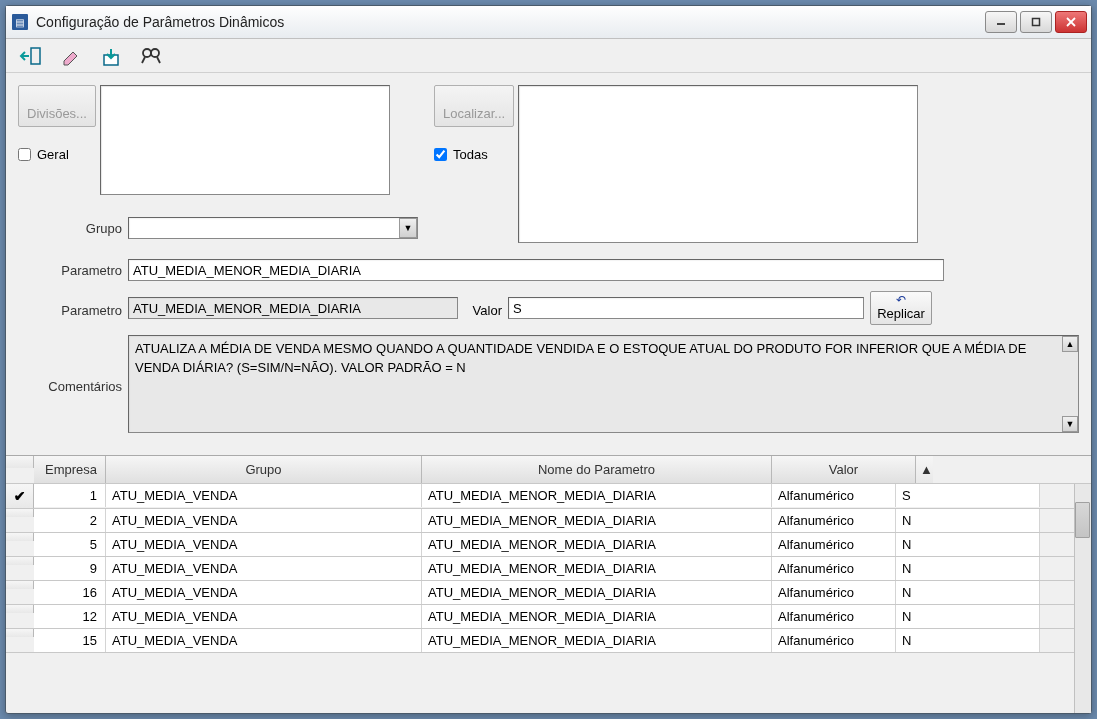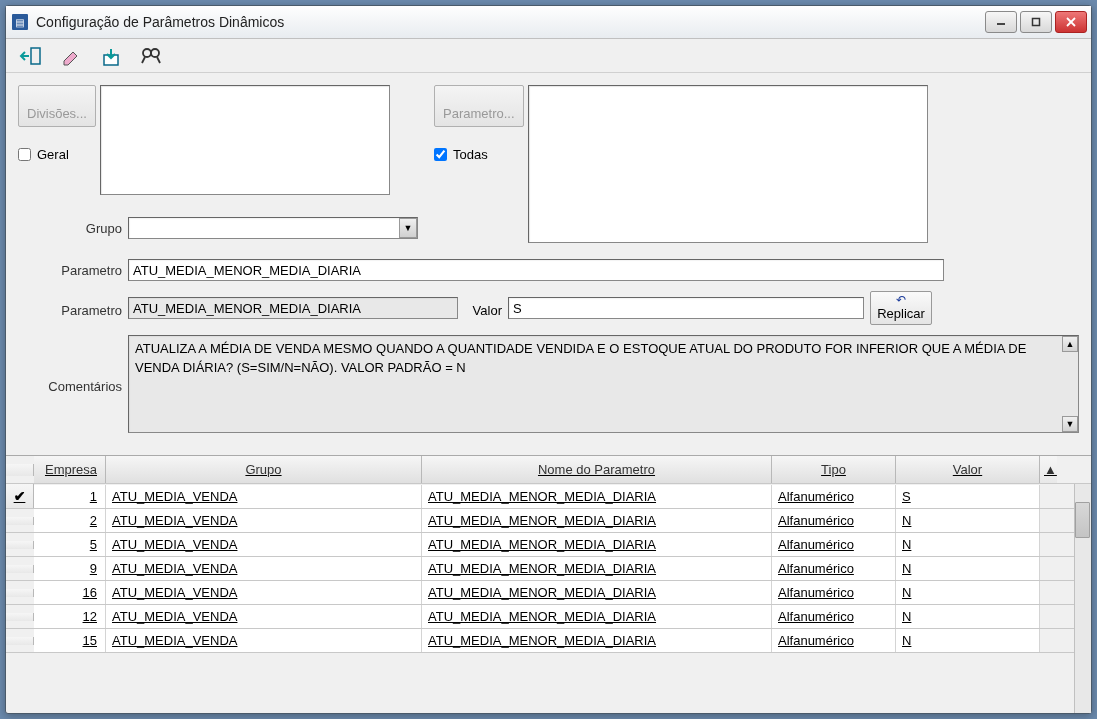--- a/index.html
+++ b/index.html
@@ -201,22 +201,21 @@
     .grid {
       border-top: 1px solid #aaa;
       flex: 1;
       overflow: hidden;
       display: flex;
       flex-direction: column;
     }
     .grid-header, .grid-row {
       display: flex;
       border-bottom: 1px solid #c8c8c8;
-      align-items: center;
-      text-decoration: underline;
+      align-items: flex-start;
     }
     .grid-header .cell {
       background: linear-gradient(#f6f6f6, #e0e0e0);
       border-right: 1px solid #b8b8b8;
       text-align: center;
       font-weight: normal;
       padding: 6px 4px;
       color: #333;
     }
     .grid-row .cell {
@@ -311,21 +310,21 @@
           <div class="label">Grupo</div>
           <div class="combo-wrap">
             <input class="combo" style="width: 290px;" value="">
             <div class="combo-btn">▼</div>
           </div>
         </div>
       </div>
 
       <div class="top-right">
         <div style="display:flex; flex-direction:column;">
-          <button class="btn-disabled" disabled="">Parametro...</button>
+          <button class="btn-disabled" disabled="">Localizar...</button>
           <label class="checkbox-row">
             <input type="checkbox" checked="" style="">
             <span>Todas</span>
           </label>
         </div>
         <div class="listbox right-list"></div>
       </div>
     </div>
 
     <div class="form-row">
@@ -353,21 +352,20 @@
       </div>
     </div>
   </div>
 
   <div class="grid">
     <div class="grid-header">
       <div class="cell indicator"></div>
       <div class="cell empresa">Empresa</div>
       <div class="cell grupo">Grupo</div>
       <div class="cell parametro">Nome do Parametro</div>
-      <div class="cell tipo">Tipo</div>
       <div class="cell valor">Valor</div>
       <div class="cell last">▲</div>
     </div>
     <div class="grid-body" id="grid-body">
       <div class="grid-scrollbar">
         <div class="scroll-thumb"></div>
       </div>
     <div class="grid-row">
           <div class="cell indicator"><span class="checkmark">✔</span></div>
           <div class="cell empresa">1</div>

